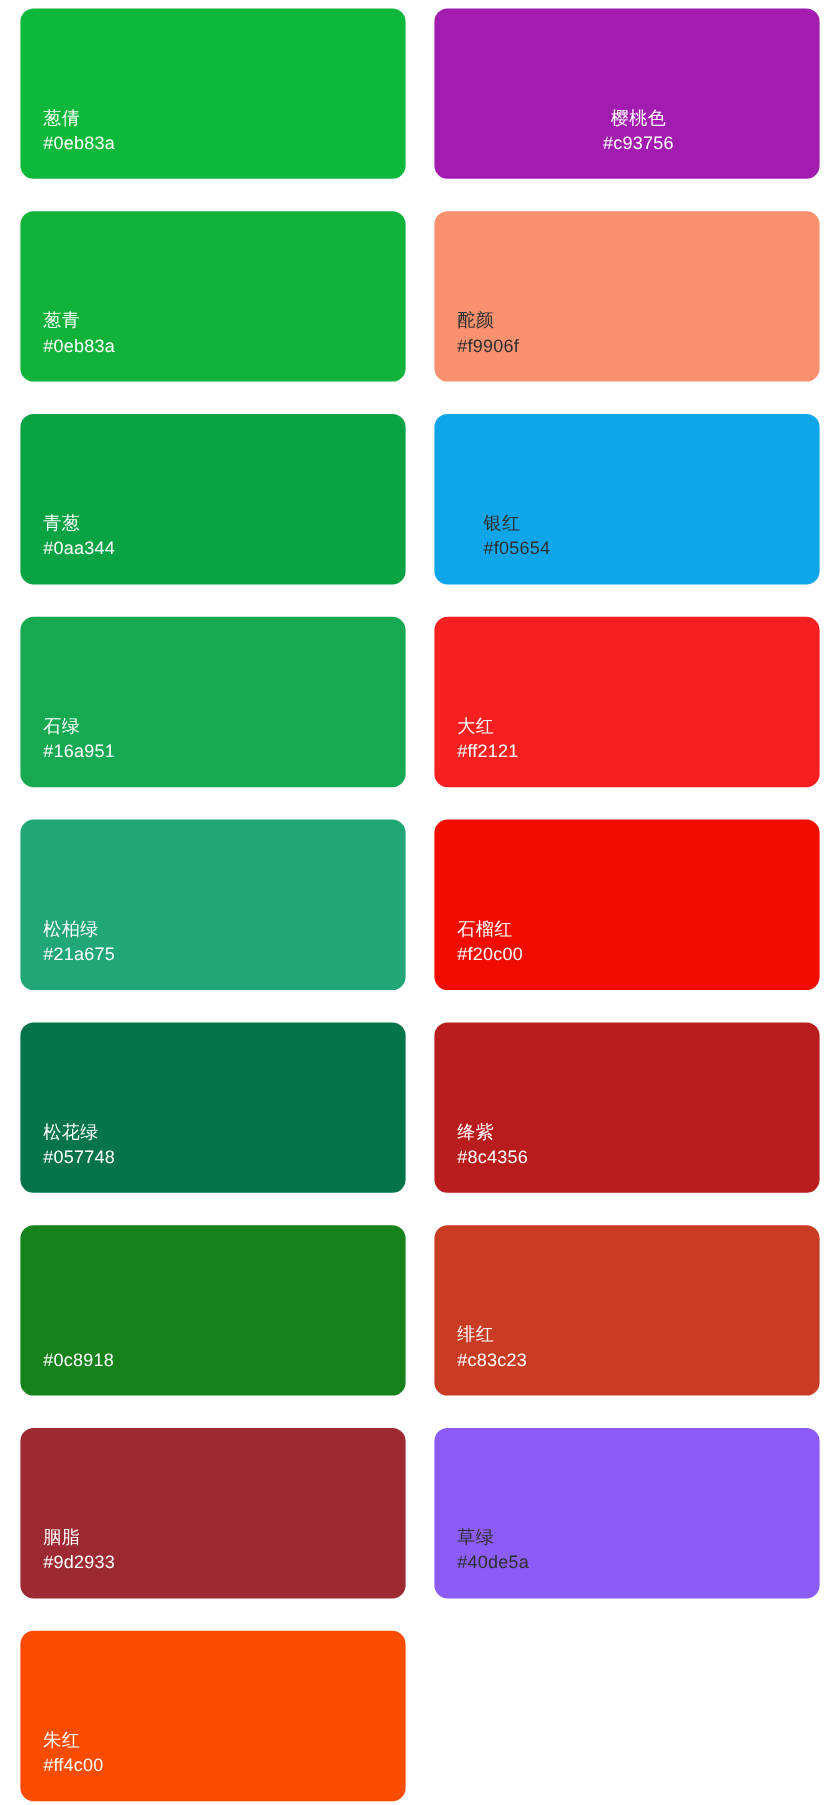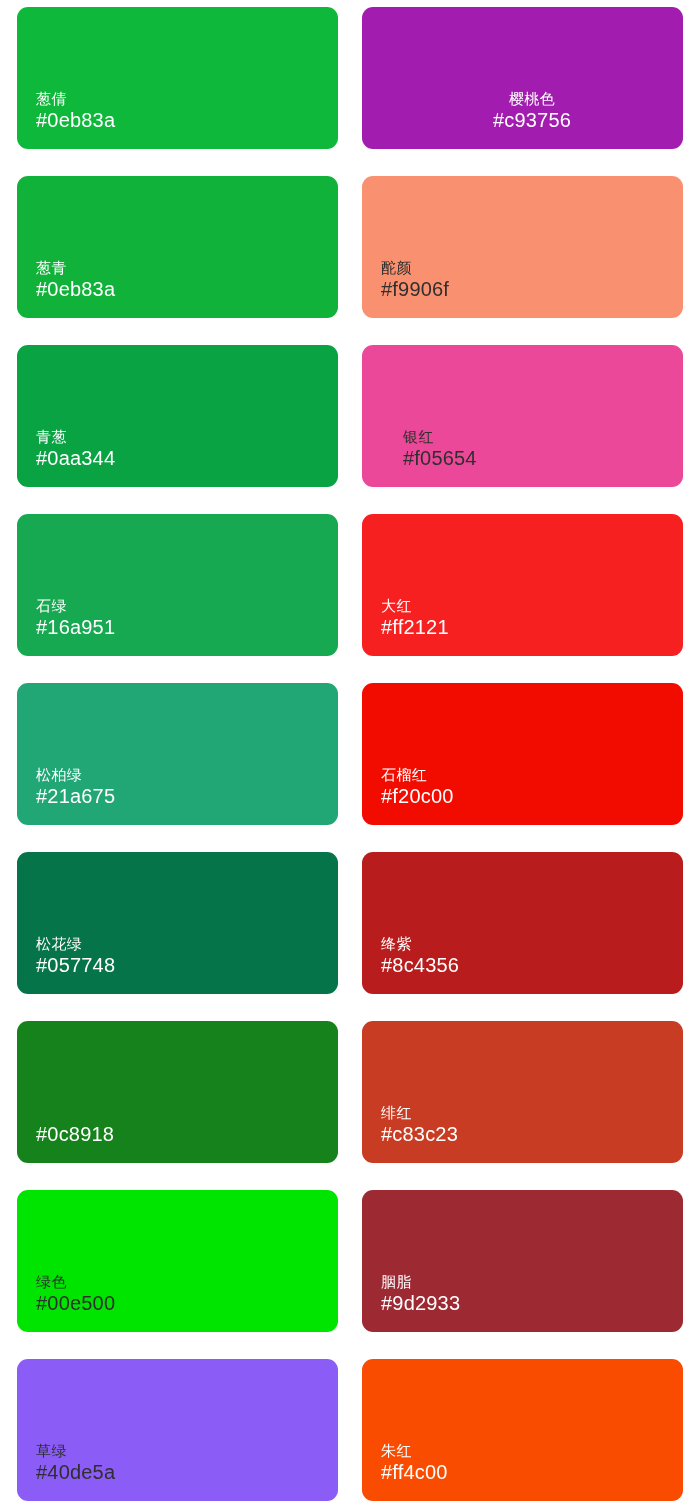--- a/index.html
+++ b/index.html
@@ -39,21 +39,21 @@
   }
 
   .card-name {
     font-size: 15px;
     line-height: 21px;
     letter-spacing: 0.4px;
     font-weight: 400;
   }
 
   .card-hex {
-    font-size: 20px;
+    font-size: 15px;
     line-height: 22px;
     letter-spacing: 0.2px;
     font-weight: 400;
   }
 
   .color-card.light-text .card-name,
   .color-card.light-text .card-hex {
     color: #ffffff;
   }
 
@@ -79,21 +79,21 @@
       <div class="card-hex">#0eb83a</div>
     </div>
     <div class="color-card dark-text" style="background-color: rgb(249, 144, 111);">
       <div class="card-name">酡颜</div>
       <div class="card-hex">#f9906f</div>
     </div>
     <div class="color-card light-text" style="background-color: rgb(10, 163, 68);">
       <div class="card-name">青葱</div>
       <div class="card-hex">#0aa344</div>
     </div>
-    <div class="color-card dark-text" style="background-color: #ec4899; padding-left: 41px;">
+    <div class="color-card dark-text" style="background-color: #0ea5e9; padding-left: 41px;">
       <div class="card-name">银红</div>
       <div class="card-hex">#f05654</div>
     </div>
     <div class="color-card light-text" style="background-color: rgb(22, 169, 81);">
       <div class="card-name">石绿</div>
       <div class="card-hex">#16a951</div>
     </div>
     <div class="color-card light-text" style="background-color: rgb(247, 32, 32);">
       <div class="card-name">大红</div>
       <div class="card-hex">#ff2121</div>
@@ -114,24 +114,20 @@
       <div class="card-name">绛紫</div>
       <div class="card-hex">#8c4356</div>
     </div>
     <div class="color-card light-text" style="background-color: rgb(21, 130, 27);">
       <div class="card-hex">#0c8918</div>
     </div>
     <div class="color-card light-text" style="background-color: rgb(200, 60, 35);">
       <div class="card-name">绯红</div>
       <div class="card-hex">#c83c23</div>
     </div>
-    <div class="color-card dark-text" style="background-color: rgb(0, 229, 0);">
-      <div class="card-name">绿色</div>
-      <div class="card-hex">#00e500</div>
-    </div>
     <div class="color-card light-text" style="background-color: rgb(157, 41, 51);">
       <div class="card-name">胭脂</div>
       <div class="card-hex">#9d2933</div>
     </div>
     <div class="color-card dark-text" style="background-color: #8b5cf6;">
       <div class="card-name">草绿</div>
       <div class="card-hex">#40de5a</div>
     </div>
     <div class="color-card light-text" style="background-color: rgb(249, 76, 0);">
       <div class="card-name">朱红</div>

